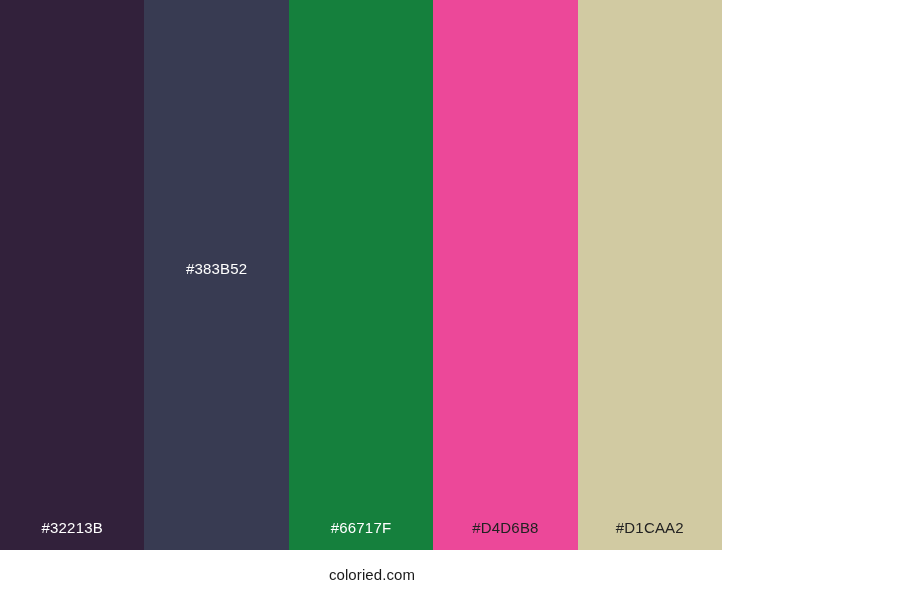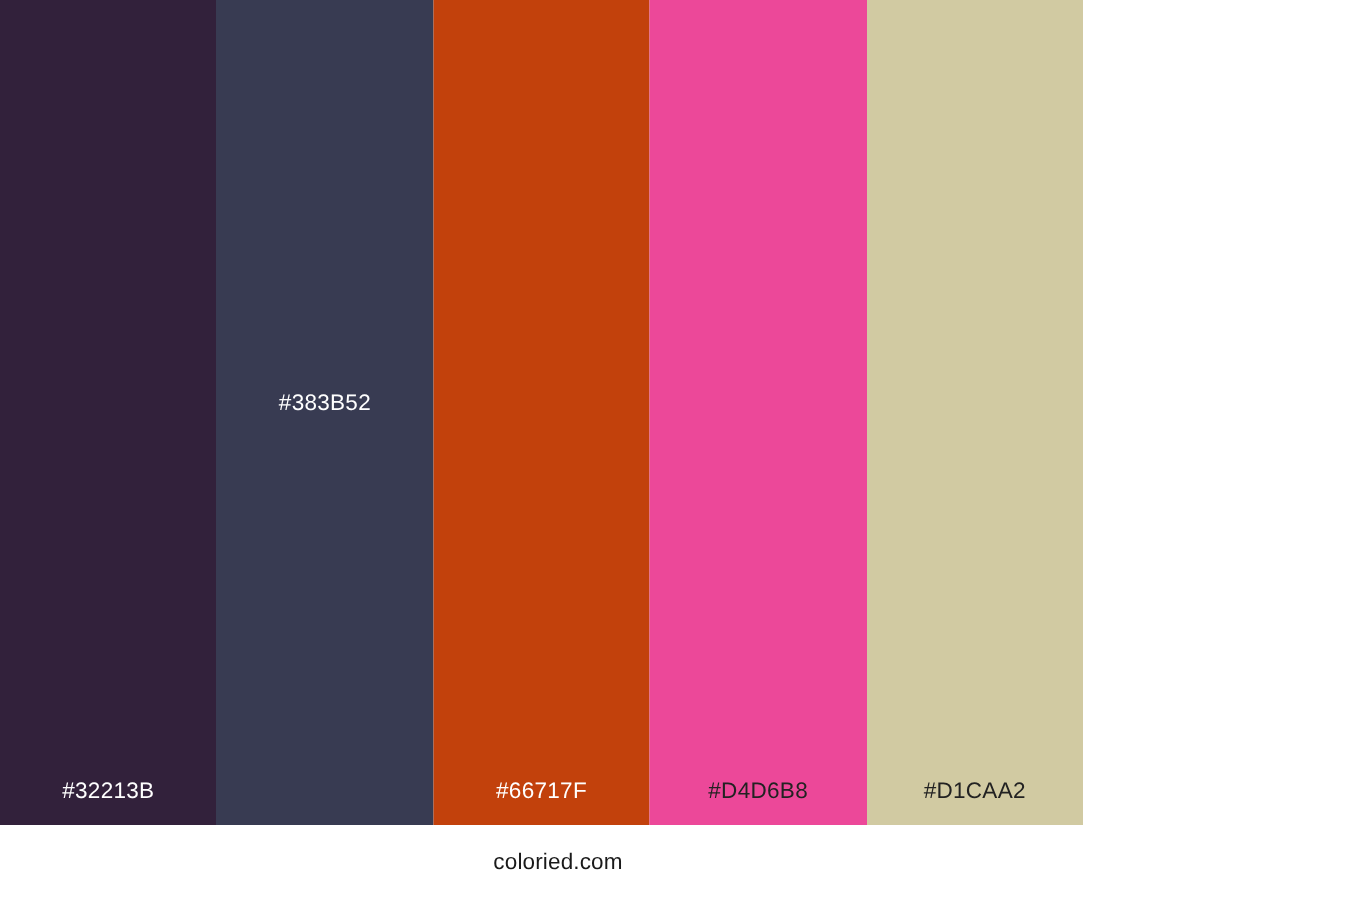--- a/index.html
+++ b/index.html
@@ -82,21 +82,21 @@
   <div id="swatch-strip">
 
     <div class="swatch" style="background-color: rgb(50, 33, 59);">
       <span class="swatch-label label-light">#32213B</span>
     </div>
 
     <div class="swatch" style="background-color: rgb(56, 59, 82); align-items: center;">
       <span class="swatch-label label-light">#383B52</span>
     </div>
 
-    <div class="swatch" style="background-color: #c2410c;">
+    <div class="swatch" style="background-color: #15803d;">
       <span class="swatch-label label-light">#66717F</span>
     </div>
 
     <div class="swatch" style="background-color: #ec4899;">
       <span class="swatch-label label-dark">#D4D6B8</span>
     </div>
 
     <div class="swatch" style="background-color: rgb(209, 202, 162);">
       <span class="swatch-label label-dark">#D1CAA2</span>
     </div>

